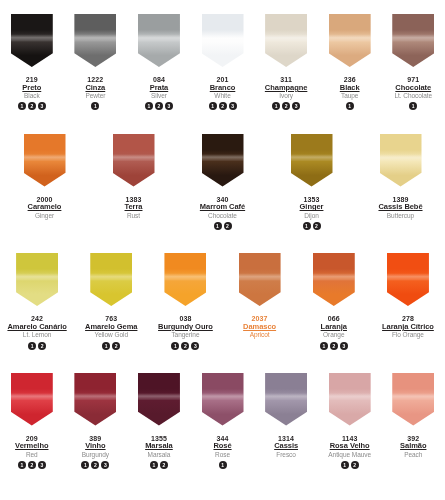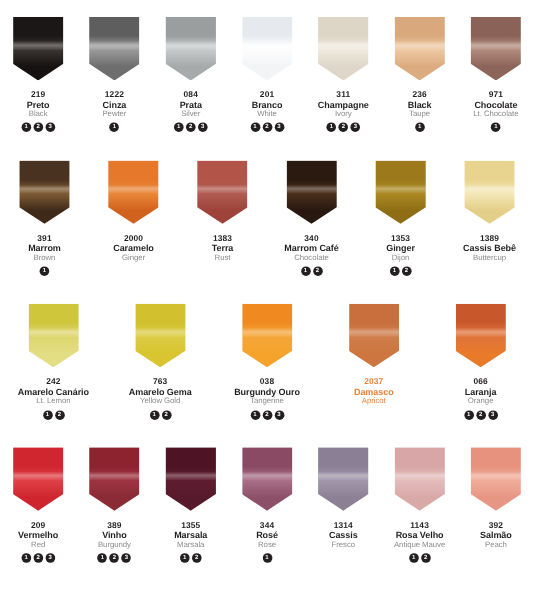--- a/index.html
+++ b/index.html
@@ -71,20 +71,21 @@
     font-weight: bold;
     color: #231f20;
     letter-spacing: 0.1px;
   }
   .name-pt {
     font-size: 7.5px;
     font-weight: bold;
     color: #231f20;
     white-space: nowrap;
     letter-spacing: -0.05px;
+    text-decoration: underline;
   }
   .name-en {
     font-size: 6.5px;
     font-weight: normal;
     color: #8b8b8b;
     white-space: nowrap;
     letter-spacing: -0.05px;
   }
   .cell.highlight .code,
   .cell.highlight .name-pt,
@@ -220,34 +221,20 @@
           <div class="name-en">Lt. Chocolate</div>
         </div>
         <div class="badges">
           <span class="badge">1</span>
         </div>
       </div>
     </div>
     <div class="row">
       <div class="cell">
         <div class="swatch-wrap">
-          <div class="swatch" style="background: linear-gradient(rgb(74, 50, 32) 0%, rgb(74, 50, 32) 30%, rgb(125, 90, 51) 46%, rgb(125, 90, 51) 52%, rgb(63, 42, 26) 78%, rgb(63, 42, 26) 100%);"></div>
-          <div class="sheen"></div>
-        </div>
-        <div class="labels">
-          <div class="code">391</div>
-          <div class="name-pt">Marrom</div>
-          <div class="name-en">Brown</div>
-        </div>
-        <div class="badges">
-          <span class="badge">1</span>
-        </div>
-      </div>
-      <div class="cell">
-        <div class="swatch-wrap">
           <div class="swatch" style="background: linear-gradient(rgb(229, 120, 42) 0%, rgb(229, 120, 42) 30%, rgb(233, 135, 58) 46%, rgb(233, 135, 58) 52%, rgb(209, 98, 29) 78%, rgb(209, 98, 29) 100%);"></div>
           <div class="sheen"></div>
         </div>
         <div class="labels">
           <div class="code">2000</div>
           <div class="name-pt">Caramelo</div>
           <div class="name-en">Ginger</div>
         </div>
         <div class="badges"></div>
       </div>
@@ -373,20 +360,32 @@
         <div class="labels">
           <div class="code">066</div>
           <div class="name-pt">Laranja</div>
           <div class="name-en">Orange</div>
         </div>
         <div class="badges">
           <span class="badge">1</span>
           <span class="badge">2</span>
           <span class="badge">3</span>
         </div>
+      </div>
+      <div class="cell">
+        <div class="swatch-wrap">
+          <div class="swatch" style="background: linear-gradient(rgb(241, 78, 18) 0%, rgb(241, 78, 18) 30%, rgb(244, 96, 31) 46%, rgb(244, 96, 31) 52%, rgb(240, 76, 16) 78%, rgb(240, 76, 16) 100%);"></div>
+          <div class="sheen"></div>
+        </div>
+        <div class="labels">
+          <div class="code">278</div>
+          <div class="name-pt">Laranja Cítrico</div>
+          <div class="name-en">Flo Orange</div>
+        </div>
+        <div class="badges"></div>
       </div>
     </div>
     <div class="row">
       <div class="cell">
         <div class="swatch-wrap">
           <div class="swatch" style="background: linear-gradient(rgb(207, 38, 48) 0%, rgb(207, 38, 48) 30%, rgb(224, 64, 71) 46%, rgb(224, 64, 71) 52%, rgb(207, 37, 47) 78%, rgb(207, 37, 47) 100%);"></div>
           <div class="sheen"></div>
         </div>
         <div class="labels">
           <div class="code">209</div>

